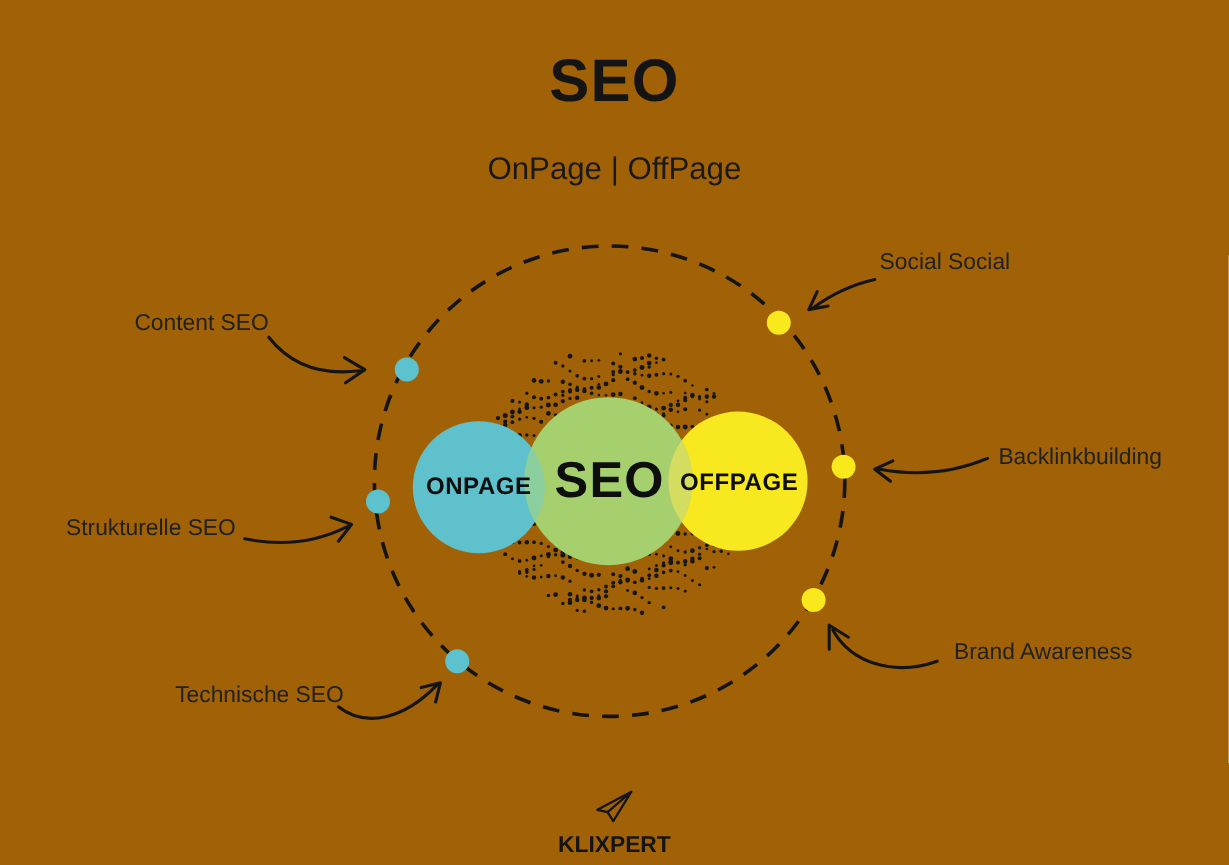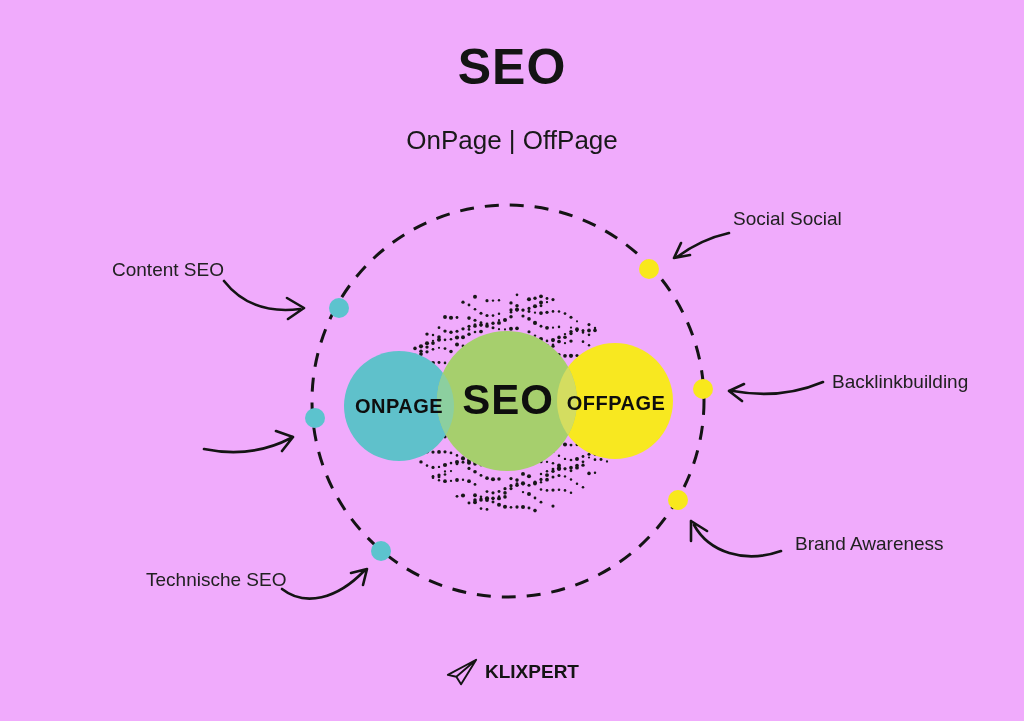--- a/index.html
+++ b/index.html
@@ -1,20 +1,20 @@
 <!DOCTYPE html>
 <html><head>
 <meta charset="utf-8">
 <style>
   * { margin:0; padding:0; box-sizing:border-box; }
   html,body { background:#ffffff; }
   body { font-family:"Liberation Sans", sans-serif; color:#1a1a1a; }
   #canvas {
     position:relative; width:1024px; height:721px;
-    background:#f0abfc; overflow:hidden;
+    background:#a16207; overflow:hidden;
   }
   .title {
     position:absolute; left:0; top:38px; width:100%;
     text-align:center; font-size:50px; font-weight:700;
     letter-spacing:1px; color:#141414;
   }
   .subtitle {
     position:absolute; left:0; top:101px; width:100%;
     text-align:center; font-size:26px; font-weight:400; color:#191919;margin-top:24px;
   }
@@ -24,21 +24,21 @@
     color:#212121; white-space:nowrap;
   }
   .venn-label {
     position:absolute; transform:translate(-50%,-50%);
     font-weight:700; color:#0e0e0e; white-space:nowrap;
   }
   .venn-label.small { font-size:20px; letter-spacing:0.5px; }
   .venn-label.big   { font-size:42px; letter-spacing:1px; }
   .logo {
     position:absolute; left:0; top:656px; width:100%;
-    display:flex; align-items:center; justify-content:center; gap:6px;
+    display:flex; align-items:center; justify-content:center; gap:6px;flex-direction:column;
   }
   .logo .brand-text {
     font-size:19px; font-weight:700; letter-spacing:0px; color:#141414;
   }
 </style>
 </head>
 <body>
 
 <div id="canvas">
 
@@ -773,20 +773,21 @@
       <path d="M823,382 C792,395 760,396 733,391 M729,391 L742,401 M729,391 L744,384"></path>
       <path d="M781,551 C744,564 709,552 694,525 M691,521 L691,541 M691,521 L707,531"></path>
     </g>
   </svg>
 
   <div class="venn-label small" style="left:399px; top:406px;">ONPAGE</div>
   <div class="venn-label big" style="left:508px; top:400px;">SEO</div>
   <div class="venn-label small" style="left:616px; top:403px;">OFFPAGE</div>
 
   <div class="callout" style="left:112px; top:259px;">Content SEO</div>
+  <div class="callout" style="left:55px; top:430px;">Strukturelle SEO</div>
   <div class="callout" style="left:146px; top:569px;">Technische SEO</div>
   <div class="callout" style="left:733px; top:208px;">Social Social</div>
   <div class="callout" style="left:832px; top:371px;">Backlinkbuilding</div>
   <div class="callout" style="left:795px; top:533px;">Brand Awareness</div>
 
   <div class="logo">
     <svg width="34" height="32" viewBox="0 0 36 32">
       <path d="M3,19 L33,3 L17,29 L12,21 Z M12,21 L33,3" fill="none" stroke="#141414" stroke-width="2" stroke-linejoin="round"></path>
     </svg>
     <span class="brand-text">KLIXPERT</span>

